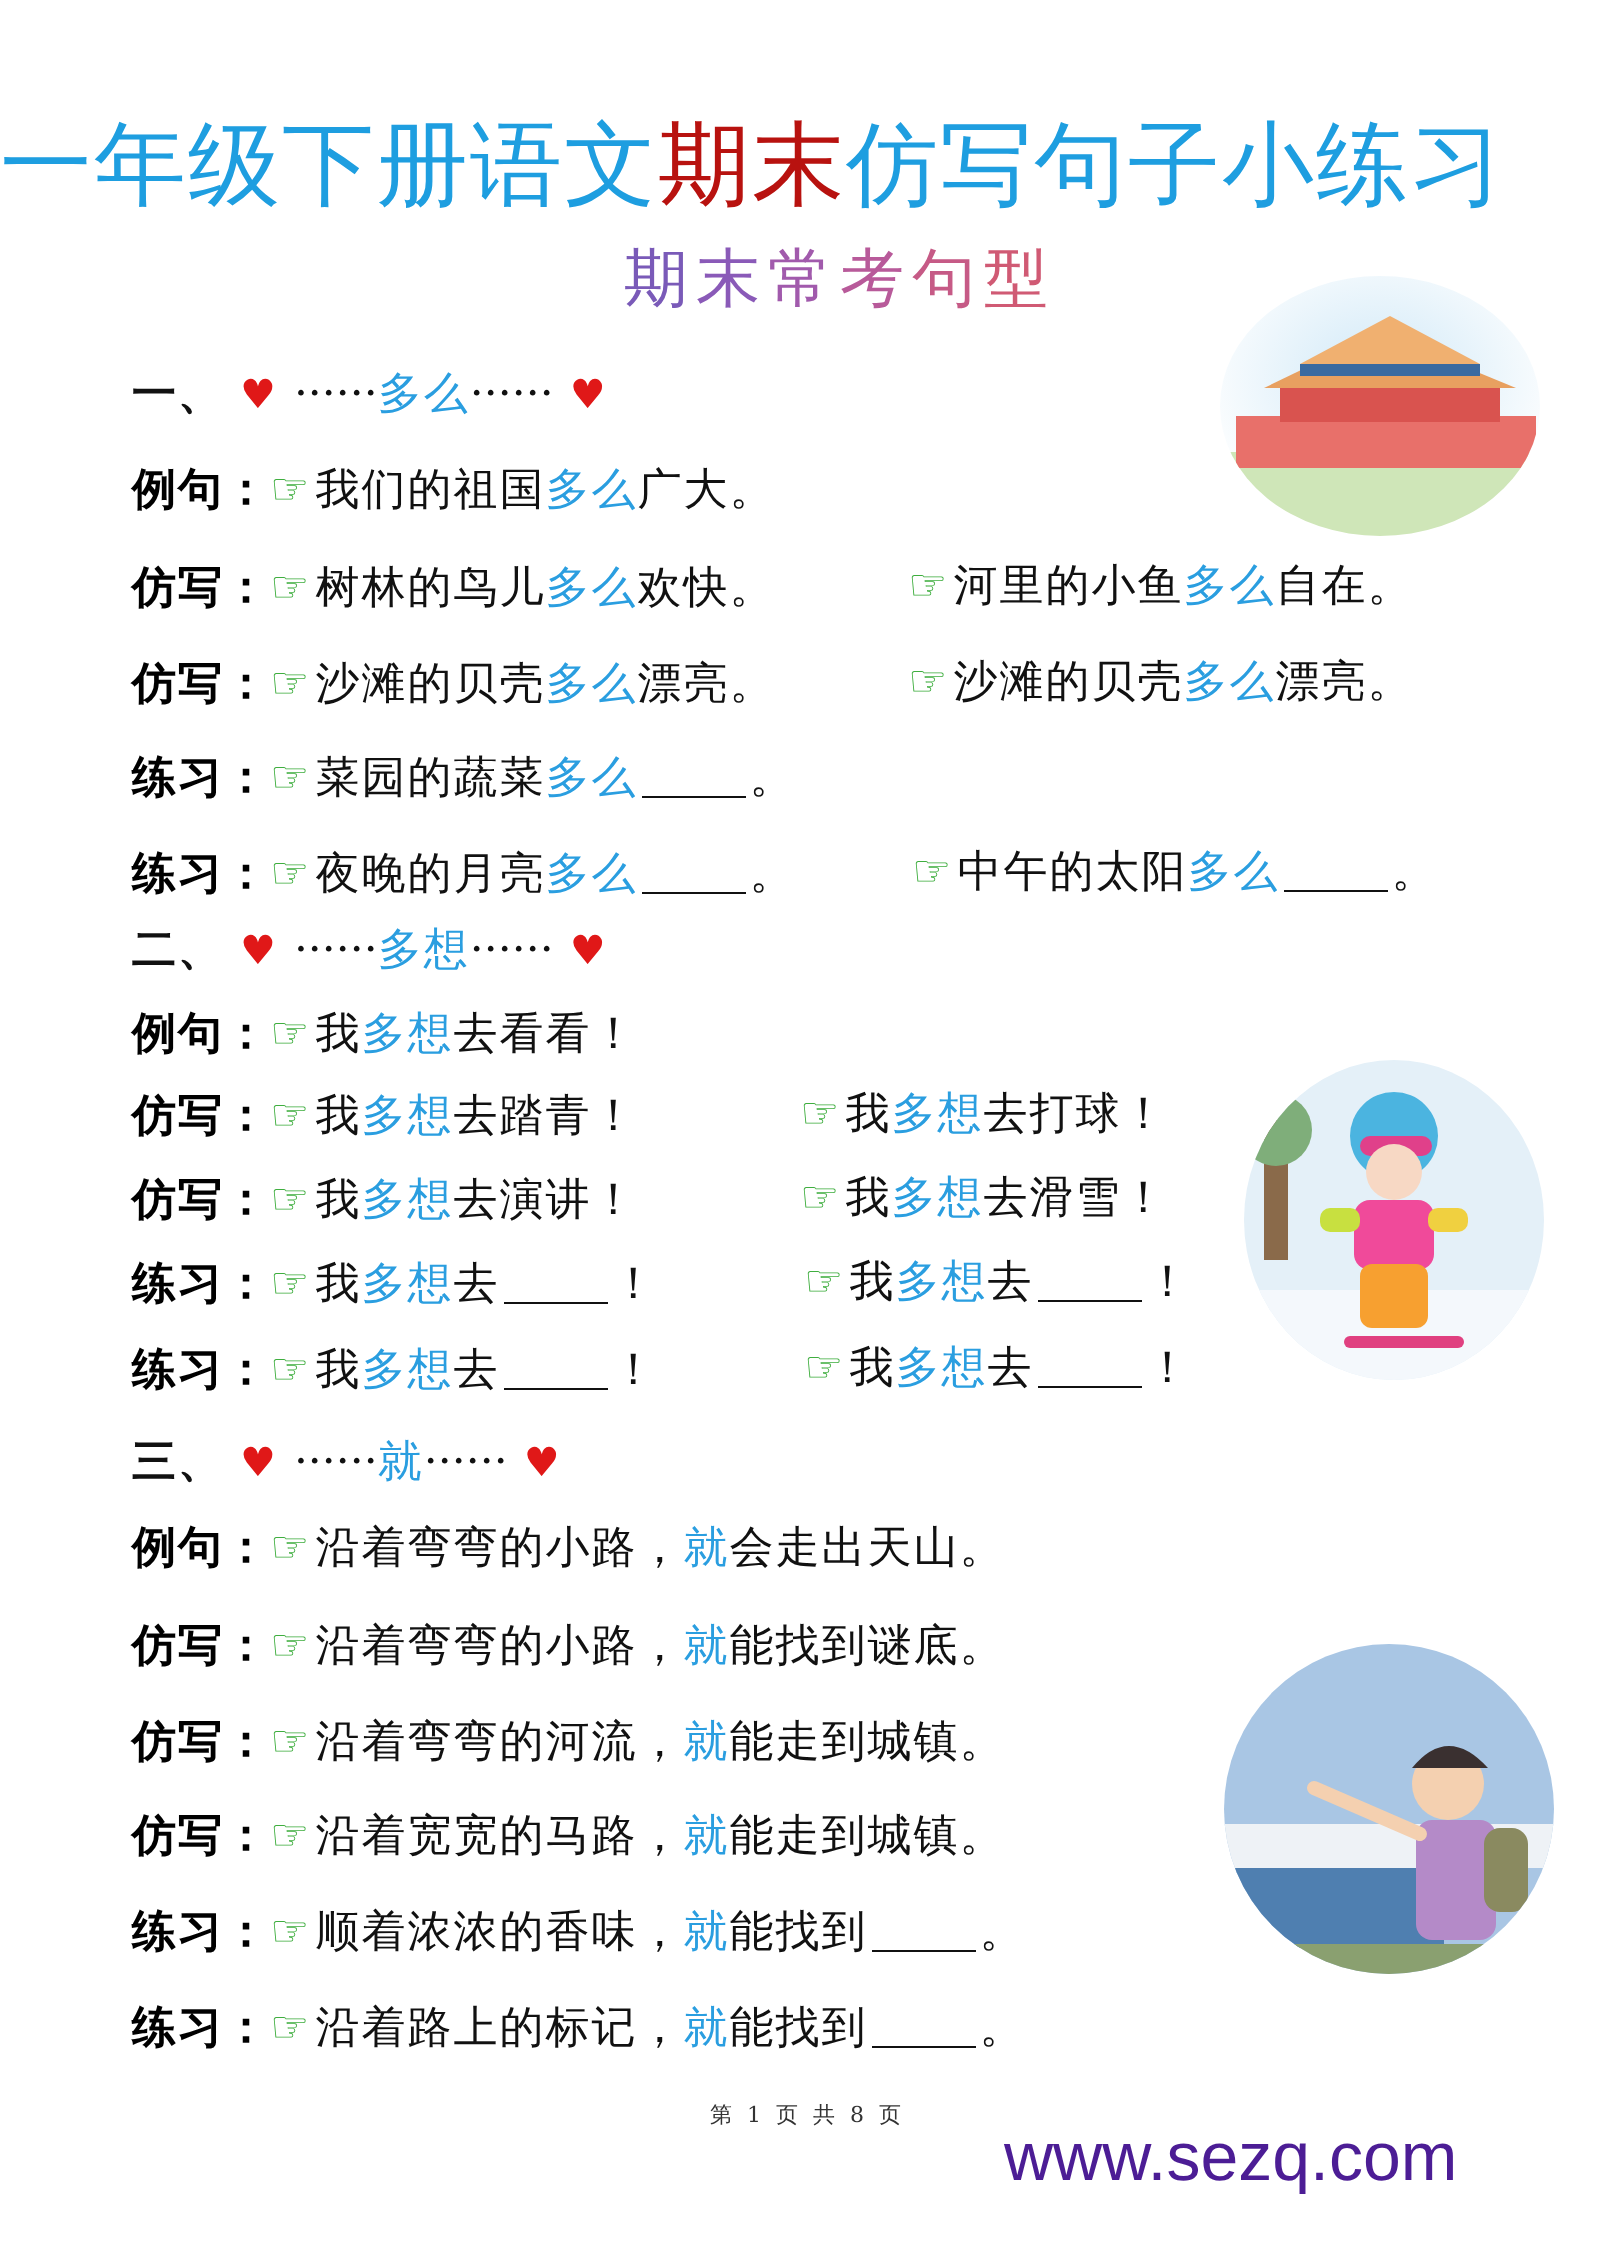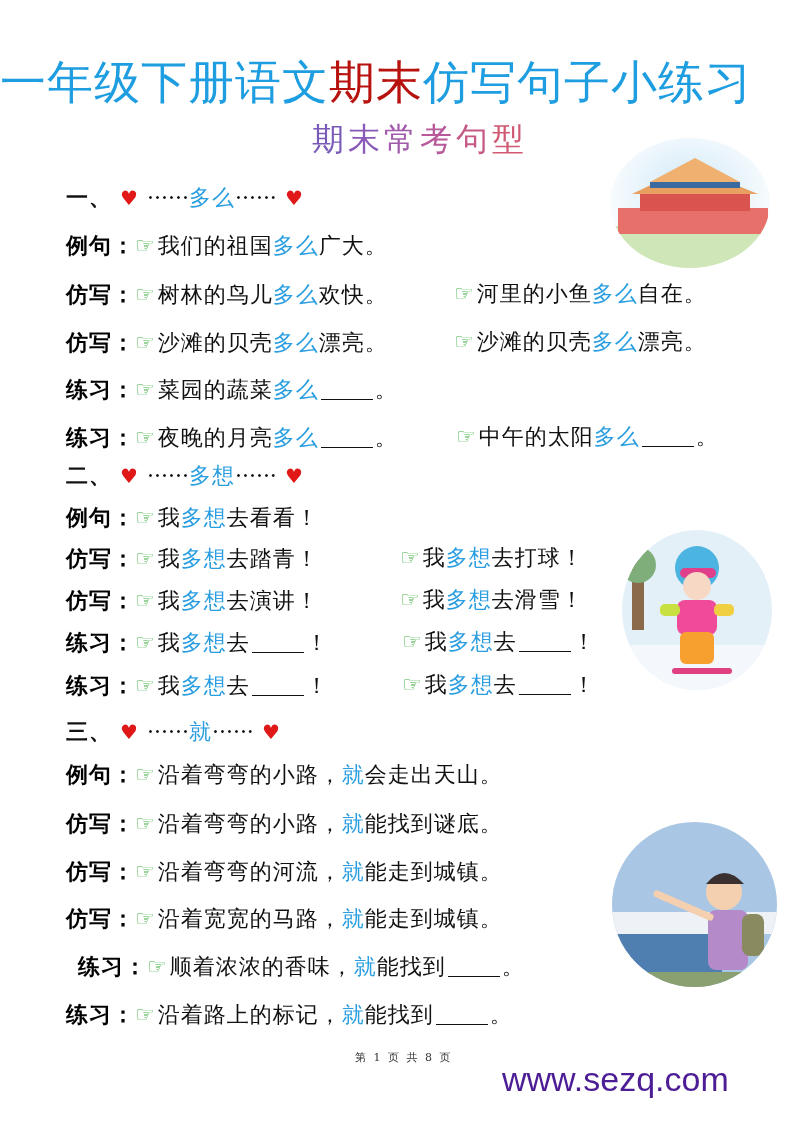--- a/index.html
+++ b/index.html
@@ -162,21 +162,21 @@
 </div>
 
 <div class="row" style="top:854px;">
   <span class="label">仿写：</span><span class="hand">☞</span><span>沿着弯弯的河流，</span><span class="kw">就</span><span>能走到城镇。</span>
 </div>
 
 <div class="row" style="top:901px;">
   <span class="label">仿写：</span><span class="hand">☞</span><span>沿着宽宽的马路，</span><span class="kw">就</span><span>能走到城镇。</span>
 </div>
 
-<div class="row" style="top:949px;margin-left:12px;">
+<div class="row" style="top:949px;">
   <span class="label">练习：</span><span class="hand">☞</span><span>顺着浓浓的香味，</span><span class="kw">就</span><span>能找到</span><span class="blank"></span><span>。</span>
 </div>
 
 <div class="row" style="top:997px;">
   <span class="label">练习：</span><span class="hand">☞</span><span>沿着路上的标记，</span><span class="kw">就</span><span>能找到</span><span class="blank"></span><span>。</span>
 </div>
 
 <div class="footer-page">第 1 页 共 8 页</div>
 <div class="watermark">www.sezq.com</div>
 

